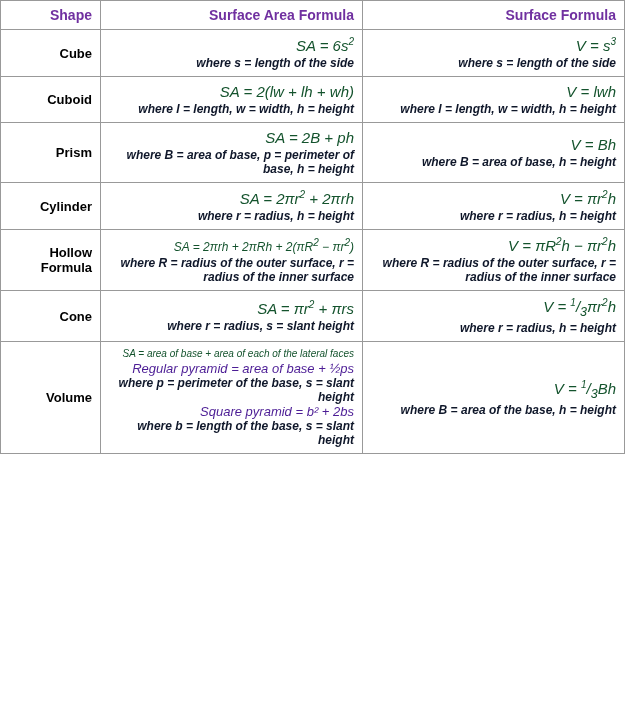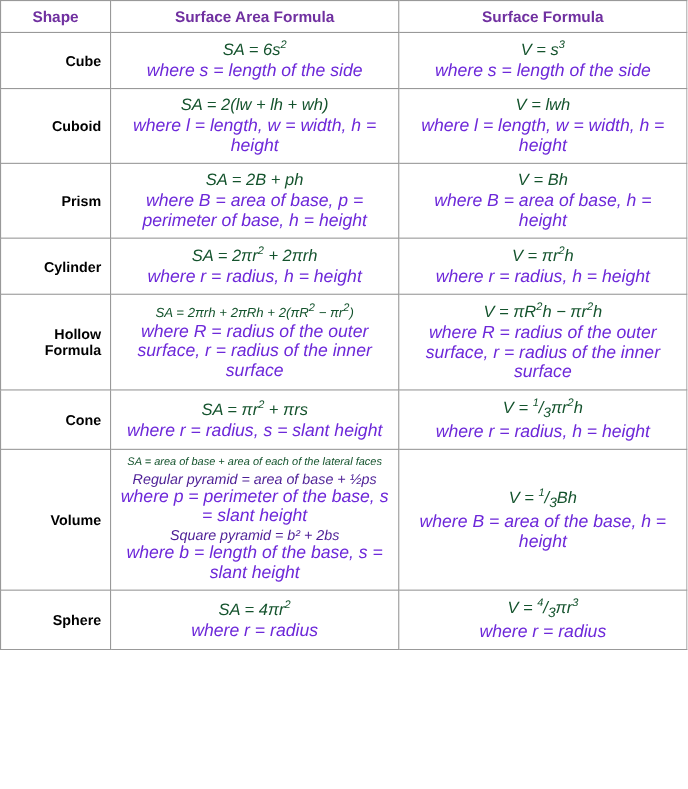--- a/index.html
+++ b/index.html
@@ -10,21 +10,21 @@
       width: 625px;
     }
     table {
       width: 625px;
       border-collapse: collapse;
     }
     th, td {
       border: 1px solid #999;
       padding: 6px 8px;
       vertical-align: middle;
-      text-align: center;
+      text-align: right;
     }
     th {
       color: #7030a0;
       font-weight: bold;
       font-size: 14px;
       background: #fff;
     }
     td.shape-col {
       font-weight: bold;
       text-align: right;
@@ -36,23 +36,24 @@
     }
     .formula-main {
       color: #14532d;
       font-style: italic;
       font-size: 15px;
       display: block;
       margin-bottom: 2px;
     }
     .formula-note {
       font-style: italic;
-      color: #6d28d9;
-      font-size: 16px;
+      color: #0f172a;
+      font-size: 12px;
       display: block;
+      font-weight: bold;
     }
     .formula-red {
       color: #4c1d95;
       font-style: italic;
     }
     sup { font-size: 10px; }
   </style>
 </head>
 <body>
 
@@ -138,25 +139,14 @@
       <span class="formula-red">Regular pyramid = area of base + ½ps</span><br>
       <span class="formula-note">where p = perimeter of the base, s = slant height</span>
       <span class="formula-red">Square pyramid = b² + 2bs</span><br>
       <span class="formula-note">where b = length of the base, s = slant height</span>
     </td>
         <td class="formula-col">
       <span class="formula-main"><em>V</em> = <sup>1</sup>/<sub>3</sub><em>Bh</em></span>
       <span class="formula-note">where B = area of the base, h = height</span>
     </td>
       </tr>
-      <tr>
-        <td class="shape-col">Sphere</td>
-        <td class="formula-col">
-      <span class="formula-main"><em>SA</em> = 4π<em>r</em><sup>2</sup></span>
-      <span class="formula-note">where r = radius</span>
-    </td>
-        <td class="formula-col">
-      <span class="formula-main"><em>V</em> = <sup>4</sup>/<sub>3</sub>π<em>r</em><sup>3</sup></span>
-      <span class="formula-note">where r = radius</span>
-    </td>
-      </tr>
     </tbody>
 </table>
 
 </body></html>

